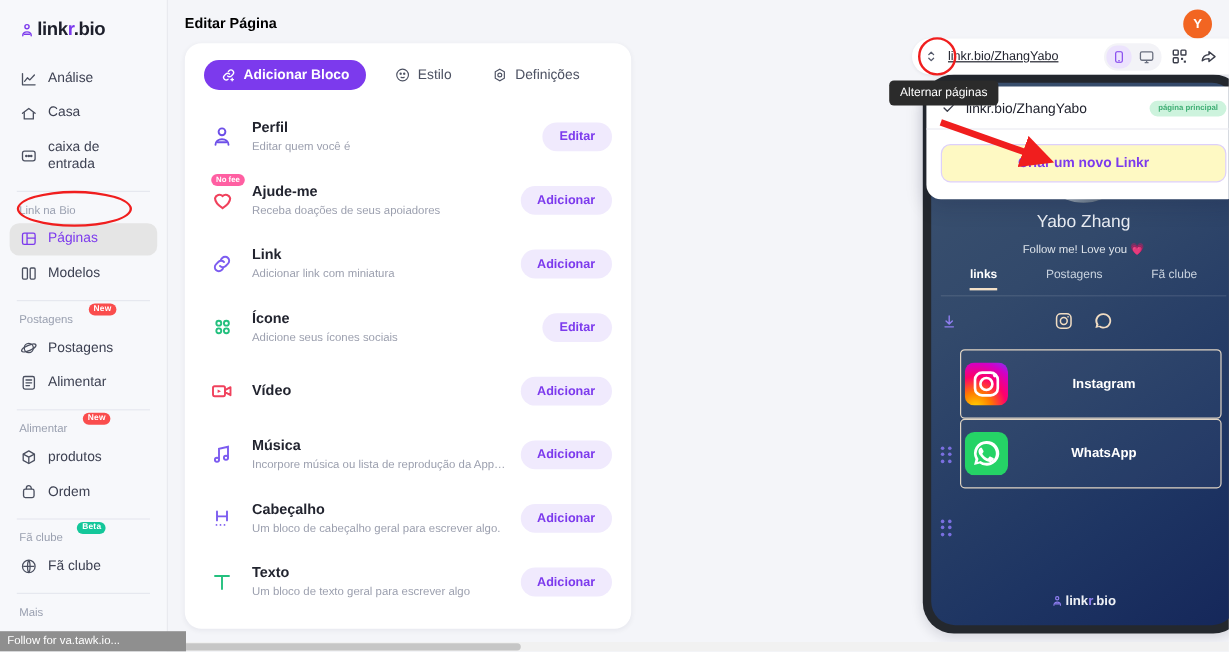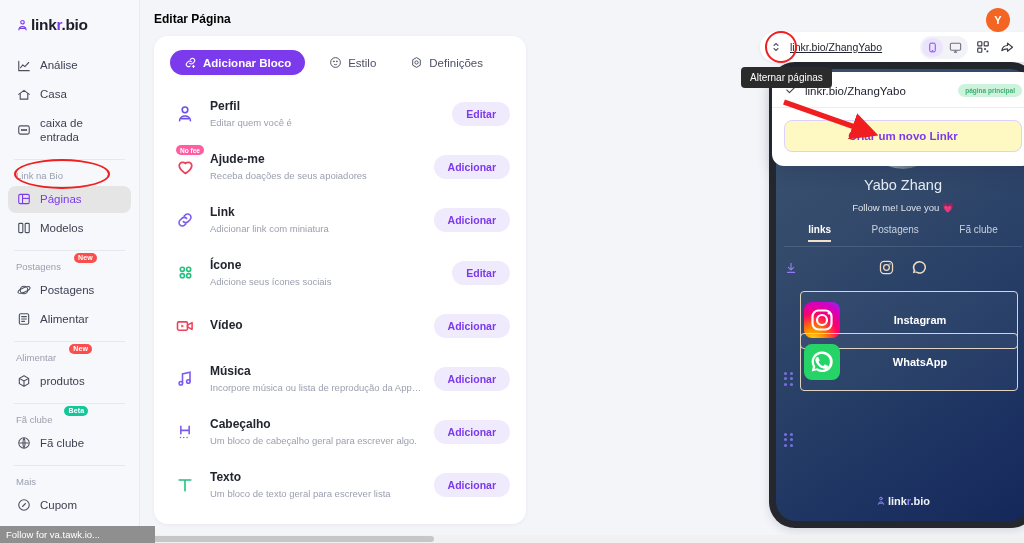--- a/index.html
+++ b/index.html
@@ -298,20 +298,29 @@
     <div class="nav-group">
       <div class="nav-item">
         <span class="ic">
             <svg width="14" height="14" viewBox="0 0 24 24" fill="none" stroke="currentColor" stroke-width="1.9" stroke-linejoin="round">
               <path d="M12 3l8 4.5v9L12 21l-8-4.5v-9L12 3z"></path>
               <path d="M12 12l8-4.5M12 12v9M12 12L4 7.5"></path>
             </svg>
           </span>
         <span>produtos</span>
       </div>
+      <div class="nav-item">
+        <span class="ic">
+            <svg width="14" height="14" viewBox="0 0 24 24" fill="none" stroke="currentColor" stroke-width="1.9">
+              <rect x="4.5" y="8" width="15" height="12" rx="2.5"></rect>
+              <path d="M8.5 8V6.5a3.5 3.5 0 017 0V8"></path>
+            </svg>
+          </span>
+        <span>Ordem</span>
+      </div>
     </div>
 
     <div class="divider"></div>
     <div class="sec-label">
       <span>Fã clube</span>
       <span class="badge-new badge-beta">Beta</span>
     </div>
     <div class="nav-group">
       <div class="nav-item">
         <span class="ic">
@@ -487,21 +496,21 @@
         </div>
 
         <div class="block-row">
           <div class="block-ico">
             <svg width="20" height="20" viewBox="0 0 24 24" fill="none" stroke="#23c07e" stroke-width="1.9" stroke-linecap="round">
                 <path d="M5 6h14M12 6v13"></path>
               </svg>
           </div>
           <div class="block-txt">
             <div class="block-name">Texto</div>
-            <div class="block-desc">Um bloco de texto geral para escrever lista</div>
+            <div class="block-desc">Um bloco de texto geral para escrever algo</div>
           </div>
           <button class="block-btn">Adicionar</button>
         </div>
       </div>
     </div>
 
     <div class="preview">
 
       <div class="avatar-top">Y</div>
 
@@ -570,21 +579,21 @@
           </div>
 
           <div class="drag-handle" style="top:80.5%">
             <i></i>
               <i></i>
               <i></i>
               <i></i>
               <i></i>
               <i></i>
           </div>
-          <div class="pf-link" style="top:264px;">
+          <div class="pf-link" style="top:280px;">
             <span class="thumb">
               <svg width="36" height="36" viewBox="0 0 36 36">
                   <rect width="36" height="36" rx="8" fill="#25D366"></rect>
                   <path d="M18 7.5A10.3 10.3 0 008.9 22.8l-1.2 4.6 4.8-1.2A10.3 10.3 0 1018 7.5zm0 2.4a7.9 7.9 0 11-4.2 14.6l-.5-.3-2.6.7.7-2.5-.3-.5A7.9 7.9 0 0118 9.9z" fill="#fff"></path>
                   <path d="M14.6 13.6c-.2-.5-.4-.5-.6-.5h-.6c-.2 0-.6.1-.9.5-.3.4-1.1 1.1-1.1 2.6 0 1.5 1.1 3 1.3 3.2.2.3 2.2 3.4 5.3 4.7 2.6 1 3.1.8 3.7.8.6-.1 1.9-.8 2.2-1.5.3-.8.3-1.4.2-1.5l-.8-.4-2.1-1c-.3-.1-.5-.2-.7.1l-1 1.2c-.2.2-.4.3-.7.1-.3-.1-1.3-.5-2.4-1.5-.9-.8-1.5-1.8-1.7-2.1-.2-.3 0-.4.1-.6l.5-.6c.2-.2.2-.4.3-.6.1-.2 0-.4 0-.6l-1.3-2.3z" fill="#fff"></path>
                 </svg>
             </span>
             <span class="lbl">WhatsApp</span>
           </div>
 

